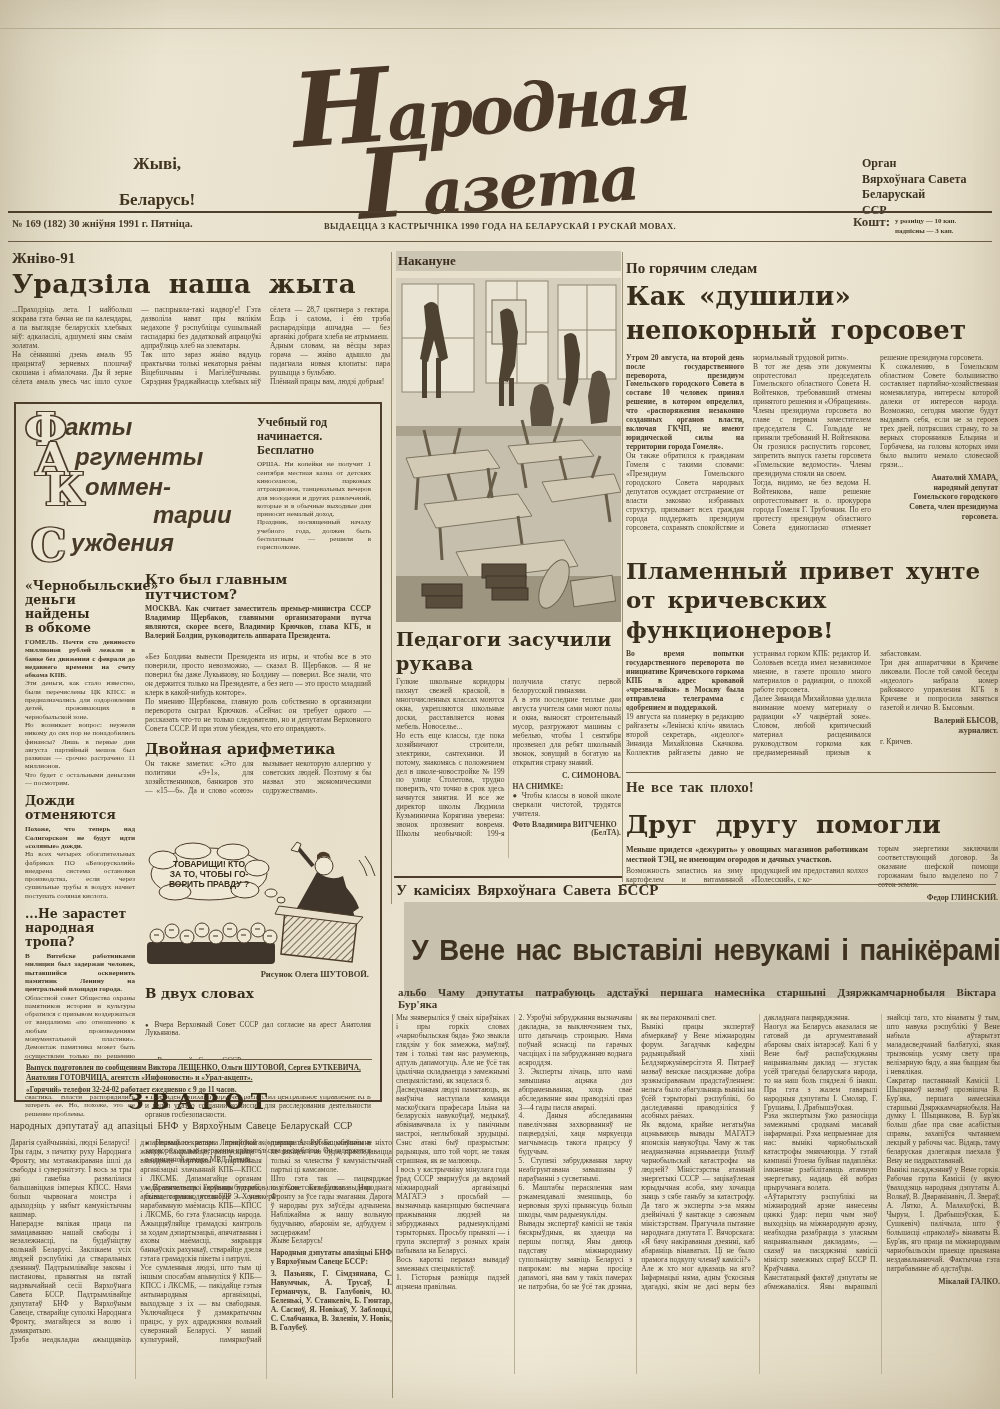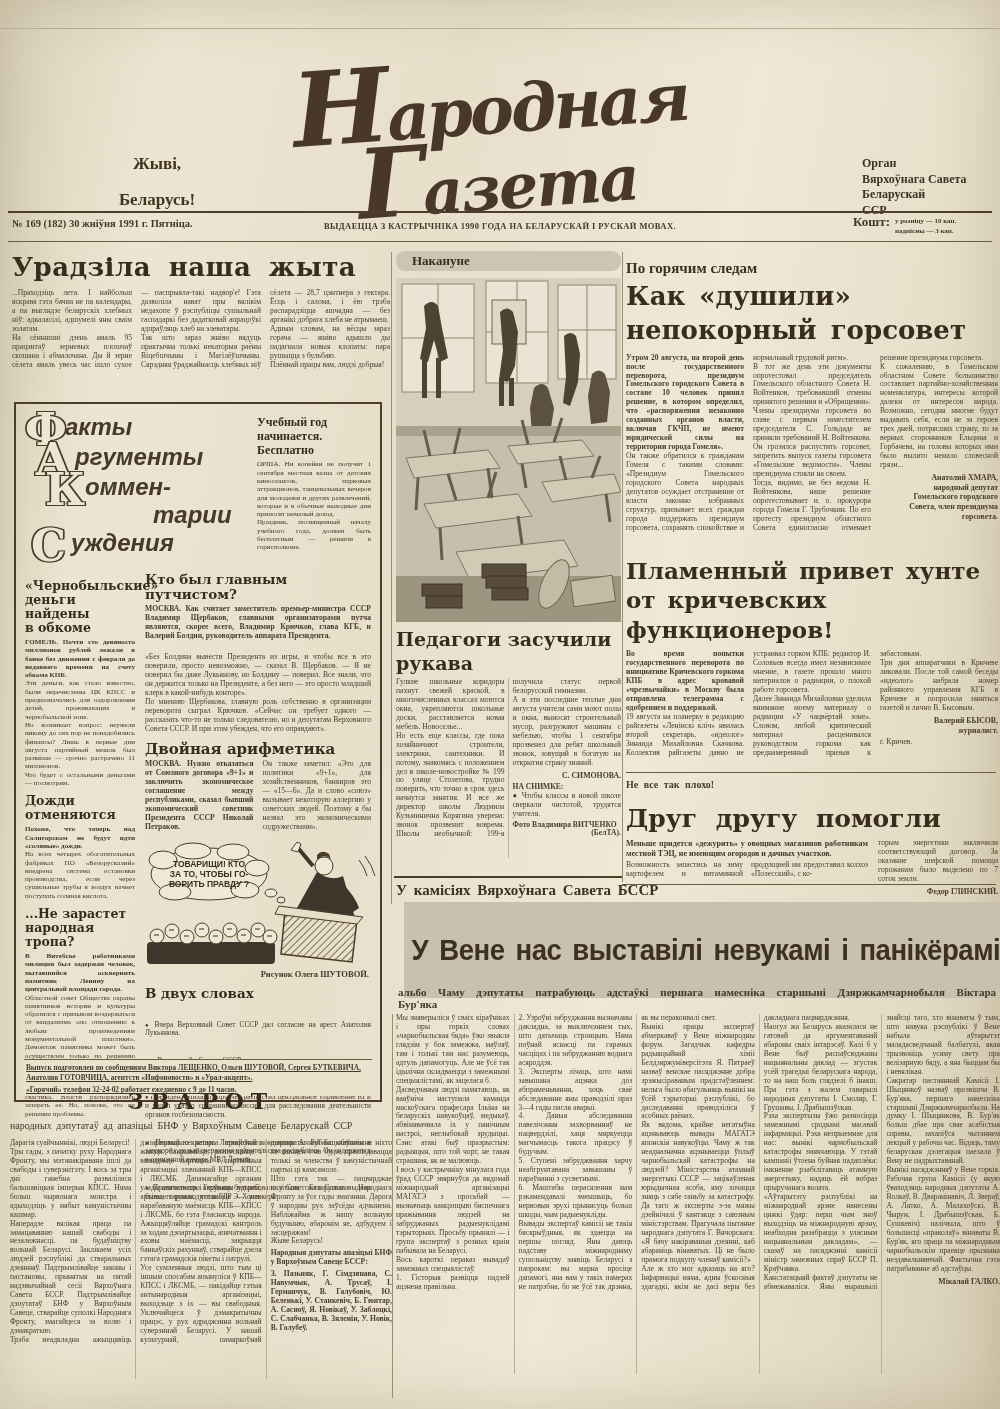--- a/index.html
+++ b/index.html
@@ -73,42 +73,42 @@
   .box-footer p + p { margin-top:2px; }
 
   
   .zvarot { left:10px; top:1088px; width:382px; }
   .z-head { text-align:center; font-size:22px; letter-spacing:7px; }
   .z-sub { margin-top:6px; font-size:10px; font-weight:normal; word-spacing:2px; text-align:justify; }
   .z-cols { margin-top:8px; height:240px; column-count:3; column-gap:9px; column-rule:1px solid #bbb096; overflow:hidden; }
   .z-names { font-weight:bold; margin-top:3px; }
 
   
-  .nak-label { left:396px; top:251px; width:225px; height:20px; background:#ccc5b1; line-height:19px; padding-left:16px; font-size:13px; font-weight:bold; color:#3a2e1e;border-radius:9px; }
+  .nak-label { left:396px; top:251px; width:225px; height:20px; background:#ccc5b1; line-height:19px; padding-left:2px; font-size:13px; font-weight:bold; color:#3a2e1e; }
   .photo { left:396px; top:278px; width:225px; height:344px; }
   .ped-head { left:396px; top:628px; width:225px; font-size:19px; line-height:1.25; }
   .ped-cols { left:396px; top:678px; width:225px; height:180px; column-count:2; column-gap:8px; column-rule:1px solid #bbb096; overflow:hidden; }
   .snimke { font-weight:bold; font-size:7.6px; margin-top:3px; }
   .credit { font-weight:bold; font-size:7.6px; margin-top:2px; }
   .credit-org { display:block; text-align:right; }
   .kam-rule { left:394px; top:876px; width:228px; height:2px; }
   .kam-label { left:396px; top:882px; font-size:15px; font-weight:bold; color:#3c3020; word-spacing:3px; }
 
   
   .gors { left:626px; top:236px; width:372px;margin-top:24px; }
   .gors .headline { font-size:26px; line-height:1.3; margin:3px 0 6px; word-spacing:5px; }
   .gors-cols { height:206px; column-count:3; column-gap:9px; overflow:hidden; }
   .sign-block { font-weight:bold; font-size:7.8px; line-height:1.25; text-align:right; margin-top:3px; }
   .plam { left:626px; top:556px; width:372px; }
   .plam .headline { font-size:23px; line-height:1.28; word-spacing:4px; }
   .plam-cols { margin-top:6px; height:136px; column-count:3; column-gap:9px; overflow:hidden; }
   .city { font-size:7.8px; margin-top:2px; }
   .drug-rule { left:626px; top:772px; width:370px; height:1px; background:#6b5c44; }
   .drug { left:626px; top:779px; width:372px; }
-  .drug .kicker2 { font-size:10px; font-weight:bold; word-spacing:3px; }
+  .drug .kicker2 { font-size:15px; font-weight:bold; word-spacing:3px; }
   .drug .headline { font-size:25px; word-spacing:10px; margin-top:14px; }
   .drug-row { display:flex; gap:10px; margin-top:6px; }
   .drug-left { width:242px; }
   .drug-left .lead-b { font-size:8px; line-height:1.2; text-align:justify; }
   .drug-2col { column-count:2; column-gap:8px; height:42px; overflow:hidden; margin-top:3px; }
   .drug-right { flex:1; }
   .preban-rule { left:622px; top:884px; width:374px; height:1px; background:#6b5c44; }
 
   
   .banner { left:404px; top:902px; width:608px; height:96px; background:#c8c1ae; display:flex; align-items:center; overflow:hidden; }
@@ -145,20 +145,21 @@
     <span class="price-lines pre">у розніцу — 10 кап.
 падпісны — 3 кап.</span>
   </div>
   <div class="abs date-rule2"></div>
 
   <div class="abs rule-v vr1"></div>
   <div class="abs rule-v vr2"></div>
   <div class="abs rule-v vr3"></div>
 
   <div class="abs harvest">
+    <div class="sec-kicker">Жніво-91</div>
     <div class="headline">Урадзіла наша жыта</div>
     <div class="harvest-cols body-txt pre">...Праходзіць лета. І найбольш яскрава гэта бачна не па календары, а па выглядзе беларускіх хлебных ніў: адкаласілі, адшумелі яны сваім золатам.
 На сённяшні дзень амаль 95 працэнтаў зерневых плошчаў скошана і абмалочана. Ды й зерне сёлета амаль увесь час ішло сухое — паспрыяла-такі надвор'е! Гэта дазволіла нават пры вялікім недахопе ў рэспубліцы сушыльнай гаспадаркі без дадатковай апрацоўкі адпраўляць хлеб на элеватары.
 Так што зараз жніво вядуць практычна толькі некаторыя раёны Віцебшчыны і Магілёўшчыны. Сярэдняя ўраджайнасць хлебных ніў сёлета — 28,7 цэнтнера з гектара. Ёсць і салома, і ёю трэба распарадзіцца ашчадна — без арганікі добрага хлеба не атрымаеш.
 Адным словам, на вёсцы зараз горача — жніво адышло ды падагнала новыя клопаты: пара рушыцца з бульбаю.
 Плённай працы вам, людзі добрыя!</div>
   </div>
 
   <div class="abs facts-box">
     <div class="box-top">
@@ -209,21 +210,20 @@
         <div class="small-txt pre">Областной совет Общества охраны памятников истории и культуры обратился с призывом воздержаться от вандализма «по отношению к любым произведениям монументальной пластики». Демонтаж памятника может быть осуществлен только по решению властей.
 Как стало известно, в Гродно на постаменте памятника Ленину белой краской была нарисована свастика. Власти распорядились затереть ее. Но, похоже, это не решение проблемы.</div>
       </div>
       <div class="box-right">
         <div class="sec-head putsch-head" style="margin-top:0">Кто был главным путчистом?</div>
         <div class="body-txt lead-b">МОСКВА. Как считает заместитель премьер-министра СССР Владимир Щербаков, главными организаторами путча являются, скорее всего, Владимир Крючков, глава КГБ, и Валерий Болдин, руководитель аппарата Президента.</div>
         <div class="body-txt pre" style="margin-top:12px">«Без Болдина вывести Президента из игры, и чтобы все в это поверили, просто невозможно, — сказал В. Щербаков. — Я не поверил бы даже Лукьянову, но Болдину — поверил. Все знали, что он держится только на Президенте, а без него — это просто младший клерк в какой-нибудь конторе».
 По мнению Щербакова, главную роль собственно в организации переворота сыграл Крючков. «Сейчас он требует одного — рассказать что-то не только следователю, но и депутатам Верховного Совета СССР. И при этом убежден, что его оправдают».</div>
         <div class="sec-head" style="font-size:15px">Двойная арифметика</div>
         <div class="arith-cols">
-          <p class="body-txt lead-b">МОСКВА. Нужно отказаться от Союзного договора «9+1» и заключить экономическое соглашение между республиками, сказал бывший экономический советник Президента СССР Николай Петраков.</p>
           <p class="body-txt">Он также заметил: «Это для политики «9+1», для хозяйственников, банкиров это — «15—6». Да и слово «союз» вызывает некоторую аллергию у советских людей. Поэтому я бы назвал это экономическими содружествами».</p>
         </div>
         <div class="cartoon-wrap">
           <svg width="236" height="126" viewBox="0 0 236 126">
             <defs>
               <pattern id="hatch" width="5" height="5" patternUnits="userSpaceOnUse" patternTransform="rotate(45)">
                 <line x1="0" y1="0" x2="0" y2="5" stroke="#4a3b28" stroke-width="1.4"></line>
               </pattern>
             </defs>
 

